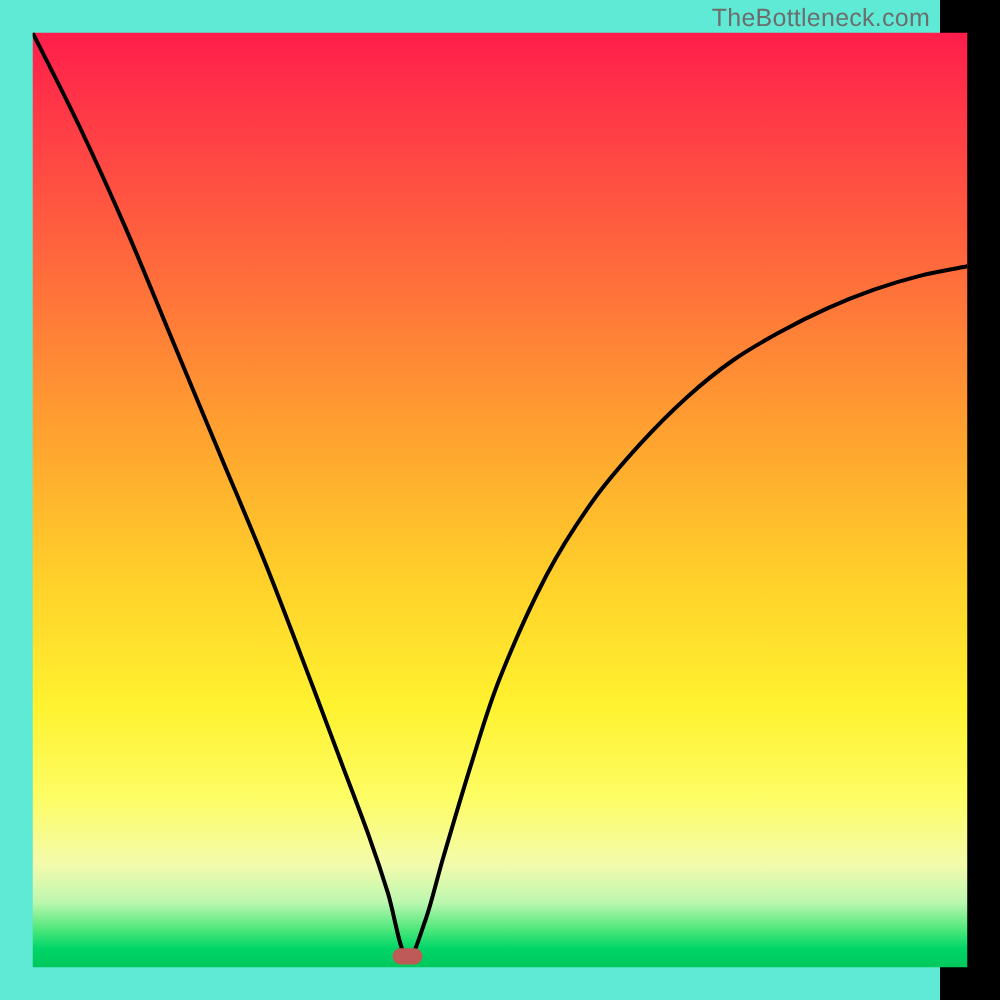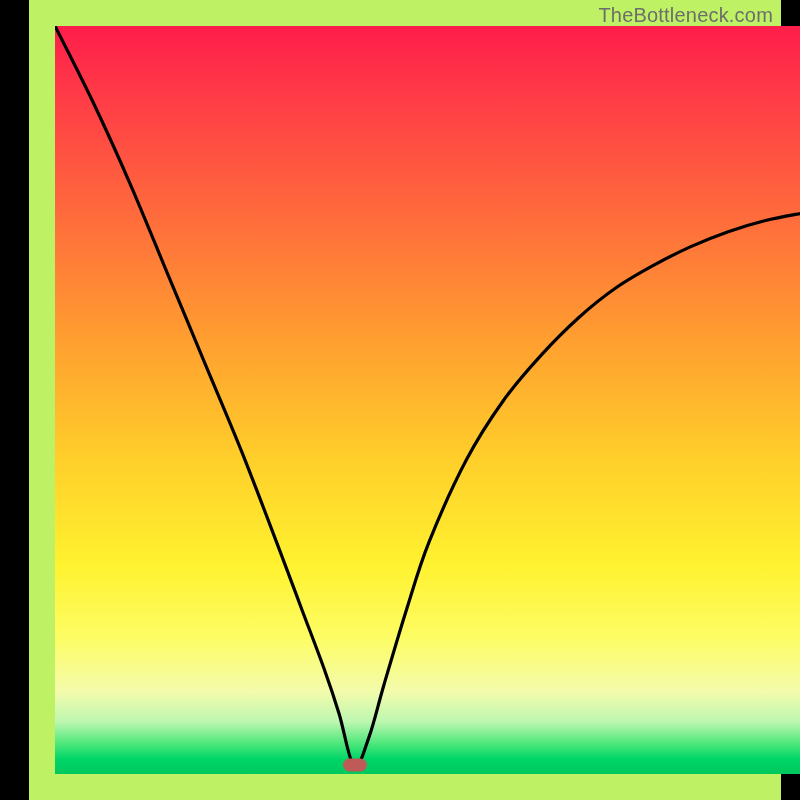--- a/index.html
+++ b/index.html
@@ -10,22 +10,21 @@
     background: #000;
     overflow: hidden;
     font-family: Arial, Helvetica, sans-serif;
   }
   .frame {
     position: absolute;
     left: 0;
     top: 0;
     width: 752px;
     height: 800px;
-    background: #bef264;
-    margin-left: 29px;
+    background: #5eead4;
   }
   .plot-area {
     position: absolute;
     left: 26px;
     top: 26px;
     width: 748px;
     height: 748px;
     overflow: hidden;
   }
   .gradient {

